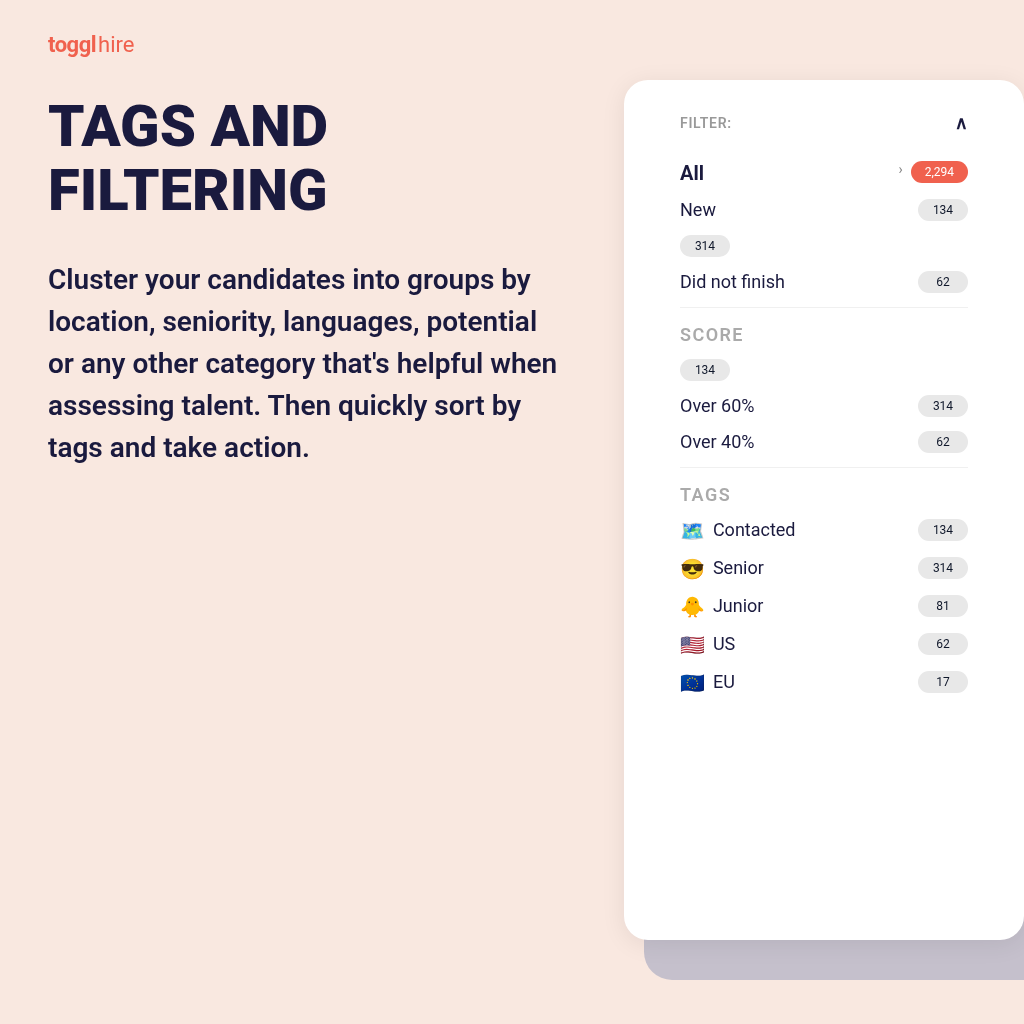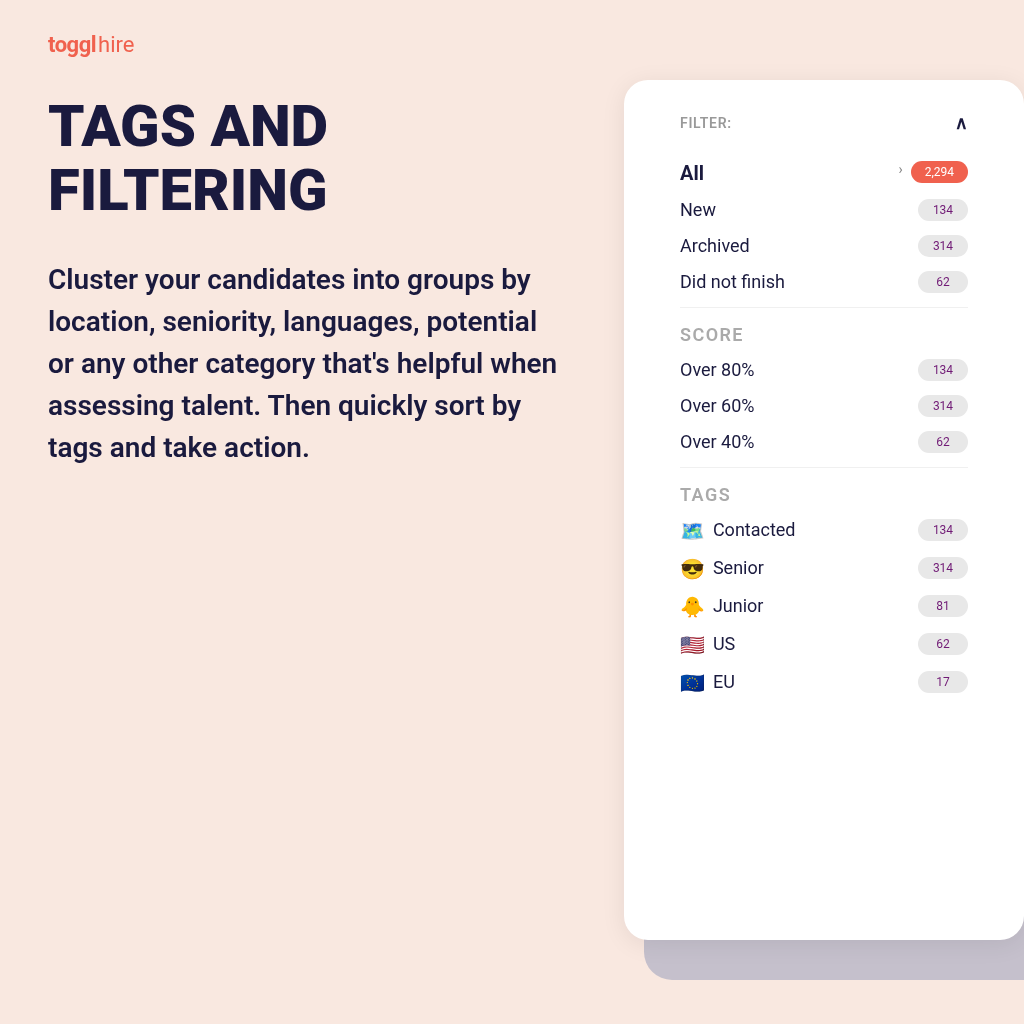--- a/index.html
+++ b/index.html
@@ -140,21 +140,21 @@
       min-width: 50px;
     }
 
     .badge-orange {
       background: #f0614e;
       color: #fff;
     }
 
     .badge-gray {
       background: #e8e8e8;
-      color: #701a75;
+      color: #0f172a;
     }
 
     .section-label {
       font-size: 18px;
       font-weight: 600;
       color: #aaa;
       letter-spacing: 0.08em;
       text-transform: uppercase;
       margin-bottom: 14px;
     }
@@ -204,35 +204,33 @@
       <span class="all-arrow">›</span>
       <span class="badge badge-orange">2,294</span>
     </div>
 
     <div class="filter-row">
       <span class="filter-name">New</span>
       <span class="badge badge-gray">134</span>
     </div>
 
     <div class="filter-row">
-      <span class="filter-name">Archived</span>
       <span class="badge badge-gray">314</span>
     </div>
 
     <div class="filter-row">
       <span class="filter-name">Did not finish</span>
       <span class="badge badge-gray">62</span>
     </div>
 
     <div class="divider"></div>
 
     <div class="section-label">SCORE</div>
 
     <div class="filter-row">
-      <span class="filter-name">Over 80%</span>
       <span class="badge badge-gray">134</span>
     </div>
 
     <div class="filter-row">
       <span class="filter-name">Over 60%</span>
       <span class="badge badge-gray">314</span>
     </div>
 
     <div class="filter-row">
       <span class="filter-name">Over 40%</span>

